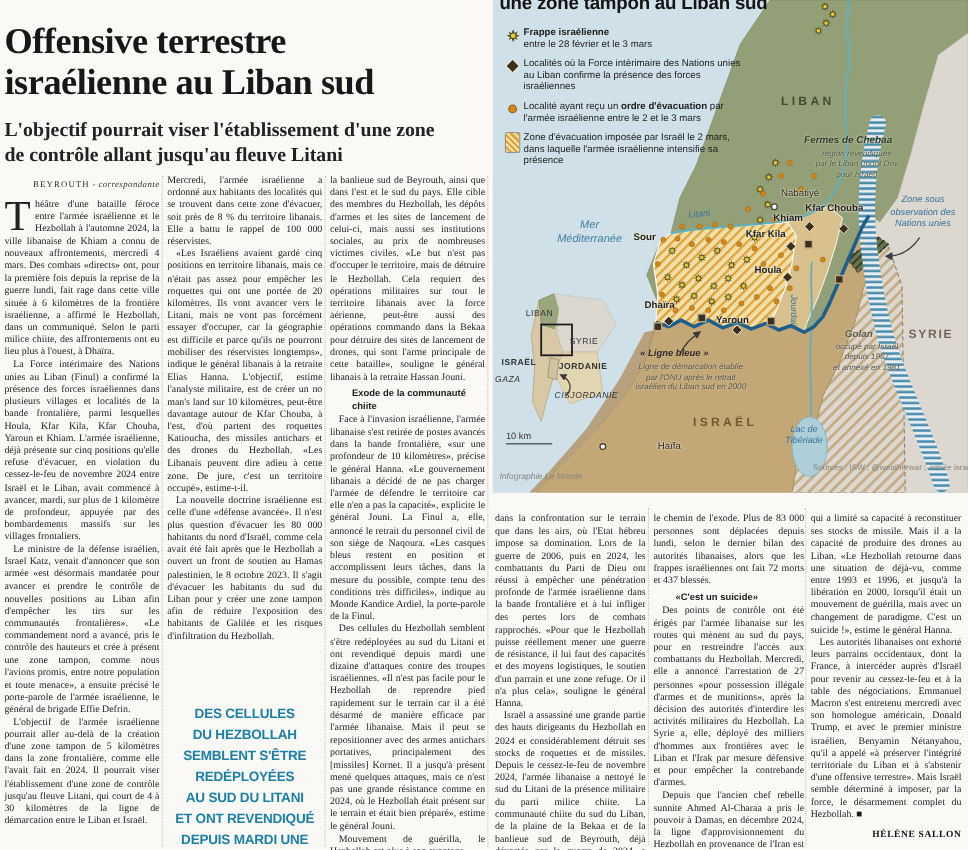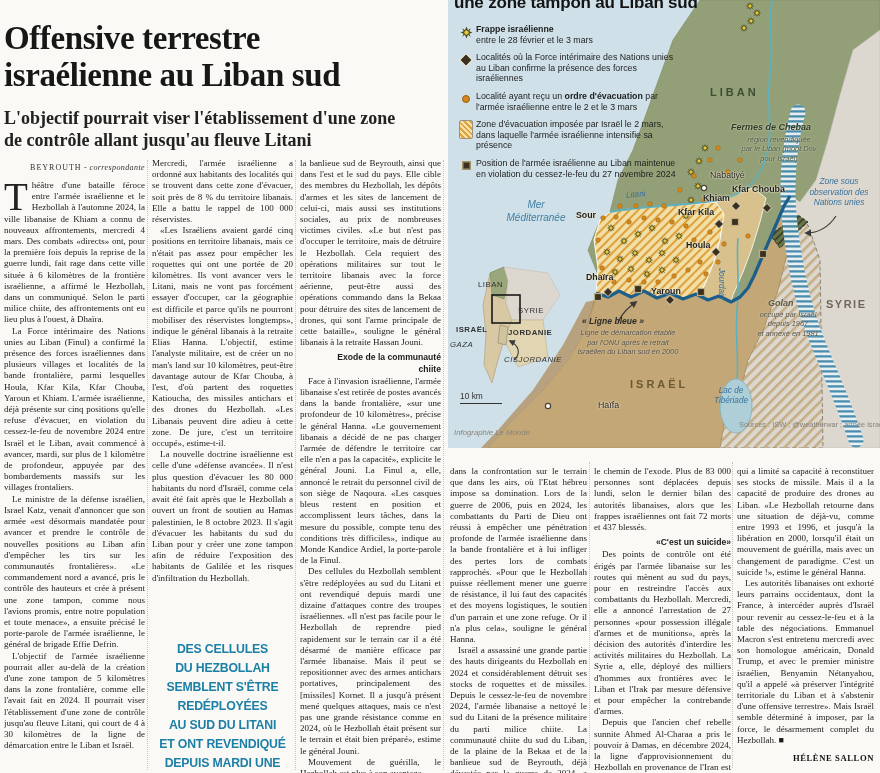--- a/index.html
+++ b/index.html
@@ -16,21 +16,21 @@
   .col{position:absolute;font-size:9px;line-height:11.2px;text-align:justify;overflow:hidden;hyphens:auto;-webkit-hyphens:auto;}
   .col p{margin:0;}
   .col p + p{text-indent:8px;}
   .col1{left:4px;top:180px;width:141px;height:594px;}
   .col2{left:152px;top:158px;width:141px;height:478px;}
   .col3{left:300px;top:158px;width:141px;height:616px;}
   .col4{left:450px;top:466px;width:137px;height:308px;}
   .col5{left:594px;top:466px;width:137px;height:308px;}
   .col6{left:737px;top:466px;width:137px;height:290px;}
   p.dropcap::first-letter{float:left;font-size:39px;line-height:30px;padding:2px 4px 0 0;font-weight:normal;color:#222;}
-  .crosshead{font-family:"Liberation Sans",sans-serif;font-weight:bold;font-size:8.6px;margin:4px 0 1px 0 !important;text-indent:0 !important;text-align:right;padding-left:20px;}
+  .crosshead{font-family:"Liberation Sans",sans-serif;font-weight:bold;font-size:8.6px;margin:4px 0 1px 0 !important;text-indent:0 !important;text-align:left;padding-left:20px;}
   .pullquote{position:absolute;left:152px;top:640px;width:141px;font-family:"Liberation Sans",sans-serif;font-weight:bold;font-size:12.3px;line-height:1.55;text-align:center;color:#1b7fa6;text-transform:uppercase;white-space:pre-line;letter-spacing:-.2px;}
   .signature{position:absolute;left:737px;top:753px;width:137px;text-align:right;font-size:8.6px;font-weight:bold;letter-spacing:.6px;font-variant:small-caps;color:#111;}
 
   .vrule{position:absolute;width:0;border-left:1px dotted #c9c4bb;}
 
   
   .map{position:absolute;left:448px;top:0;width:500px;height:448px;background:#cfe0e8;font-family:"Liberation Sans",sans-serif;overflow:hidden;}
   .map-title{position:absolute;left:6px;top:-7px;width:420px;font-size:17px;font-weight:bold;color:#141414;letter-spacing:-.2px;}
   .legend{position:absolute;left:8px;top:24px;width:224px;}
   .legend-row{display:flex;align-items:flex-start;margin-bottom:7px;}
@@ -316,26 +316,20 @@
             <span class="sw-dot"></span>
           </span>
         <span class="legend-txt"><span>Localité ayant reçu un </span><b>ordre d'évacuation</b><span> par l'armée israélienne entre le 2 et le 3 mars</span></span>
       </div>
       <div class="legend-row">
         <span class="legend-ico">
             <span class="sw-hatch"></span>
           </span>
         <span class="legend-txt">Zone d'évacuation imposée par Israël le 2 mars, dans laquelle l'armée israélienne intensifie sa présence</span>
       </div>
-      <div class="legend-row">
-        <span class="legend-ico">
-            <span class="sw-square"></span>
-          </span>
-        <span class="legend-txt">Position de l'armée israélienne au Liban maintenue en violation du cessez-le-feu du 27 novembre 2024</span>
-      </div>
     </div>
 
     
     <div class="maplabel sea-label" style="left:28px;top:198px;width:120px;">Mer
 Méditerranée</div>
     <div class="maplabel country" style="left:262px;top:86px;color:#3f4c33;">LIBAN</div>
     <div class="maplabel country" style="left:182px;top:378px;color:#6b5a33;">ISRAËL</div>
     <div class="maplabel country" style="left:378px;top:298px;color:#6f675b;letter-spacing:1.5px;">SYRIE</div>
     <div class="maplabel region" style="left:283px;top:122px;">Fermes de Chebaa</div>
     <div class="maplabel caption" style="left:283px;top:135px;width:96px;">région revendiquée

